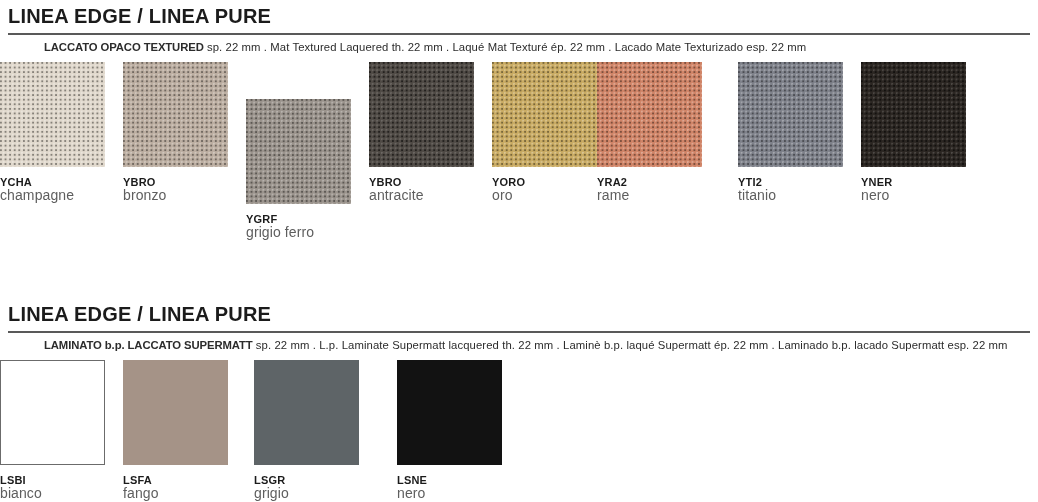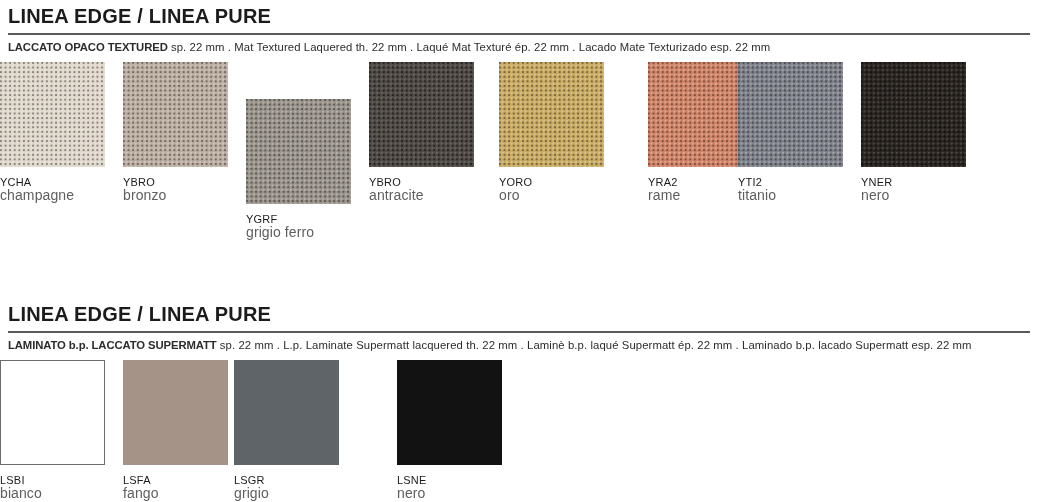--- a/index.html
+++ b/index.html
@@ -46,20 +46,21 @@
     height: 0;
     border-top: 2px solid #595959;
   }
 
   .section-subtitle {
     padding: 5px 0 0 8px;
     font-size: 11.3px;
     line-height: 15px;
     color: #2c2c2c;
     white-space: nowrap;
+    margin-left: 36px;
   }
   .section-subtitle .lead {
     font-weight: 700;
     letter-spacing: -0.1px;
   }
   .section-subtitle .rest {
     font-weight: 400;
     letter-spacing: 0.1px;
   }
 
@@ -99,21 +100,21 @@
   }
   .swatch-chip.textured.dark::after {
     background-image:
       radial-gradient(circle at 1px 1px, rgba(0,0,0,0.55) 0.9px, rgba(0,0,0,0) 1.15px),
       radial-gradient(circle at 3.4px 3.4px, rgba(255,255,255,0.16) 0.9px, rgba(255,255,255,0) 1.15px);
     background-size: 4.6px 4.6px, 4.6px 4.6px;
   }
 
   .swatch-code {
     font-size: 11px;
-    font-weight: 400;
+    font-weight: 700;
     color: #1b1b1b;
     letter-spacing: 0.2px;
     margin-top: 9px;
     line-height: 12px;
     white-space: nowrap;
   }
   .swatch-name {
     font-size: 14px;
     font-weight: 400;
     color: #5e5e5e;
@@ -148,26 +149,26 @@
         <div class="swatch-cell" style="left: 246px; margin-top: 37px;">
           <div class="swatch-chip textured" style="background: rgb(154, 147, 140);"></div>
           <div class="swatch-code">YGRF</div>
           <div class="swatch-name">grigio ferro</div>
         </div>
         <div class="swatch-cell" style="left: 369px;">
           <div class="swatch-chip textured dark" style="background: rgb(79, 74, 69);"></div>
           <div class="swatch-code">YBRO</div>
           <div class="swatch-name">antracite</div>
         </div>
-        <div class="swatch-cell" style="left: 492px; margin-left: 7px;">
+        <div class="swatch-cell" style="left: 492px;">
           <div class="swatch-chip textured" style="background: rgb(201, 171, 99);"></div>
           <div class="swatch-code">YORO</div>
           <div class="swatch-name">oro</div>
         </div>
-        <div class="swatch-cell" style="left: 636px; padding-left: 12px;">
+        <div class="swatch-cell" style="left: 597px;">
           <div class="swatch-chip textured" style="background: rgb(208, 132, 103);"></div>
           <div class="swatch-code">YRA2</div>
           <div class="swatch-name">rame</div>
         </div>
         <div class="swatch-cell" style="left: 738px;">
           <div class="swatch-chip textured" style="background: rgb(126, 129, 138);"></div>
           <div class="swatch-code">YTI2</div>
           <div class="swatch-name">titanio</div>
         </div>
         <div class="swatch-cell" style="left: 861px;">
@@ -188,21 +189,21 @@
         <div class="swatch-cell" style="left: 123px;">
           <div class="swatch-chip" style="background: rgb(165, 147, 135);"></div>
           <div class="swatch-code">LSFA</div>
           <div class="swatch-name">fango</div>
         </div>
         <div class="swatch-cell" style="left: 0px;">
           <div class="swatch-chip bordered" style="background: rgb(255, 255, 255);"></div>
           <div class="swatch-code">LSBI</div>
           <div class="swatch-name">bianco</div>
         </div>
-        <div class="swatch-cell" style="left: 234px;">
+        <div class="swatch-cell" style="left: 254px;">
           <div class="swatch-chip dark" style="background: rgb(94, 100, 103);"></div>
           <div class="swatch-code">LSGR</div>
           <div class="swatch-name">grigio</div>
         </div>
         <div class="swatch-cell" style="left: 369px; padding-left: 28px;">
           <div class="swatch-chip dark" style="background: rgb(18, 18, 18);"></div>
           <div class="swatch-code">LSNE</div>
           <div class="swatch-name">nero</div>
         </div>
       </div>

